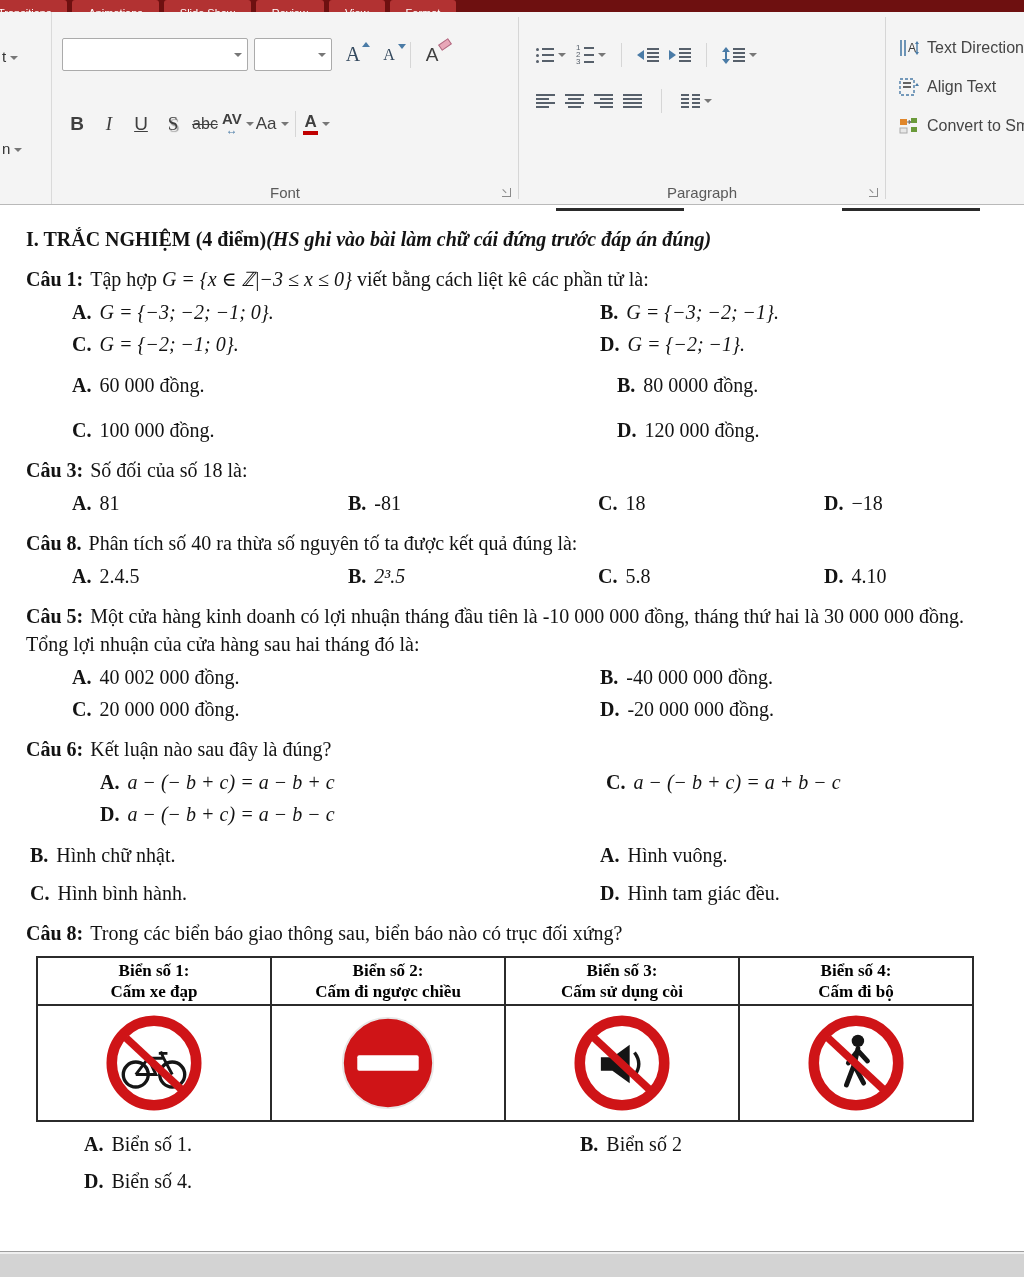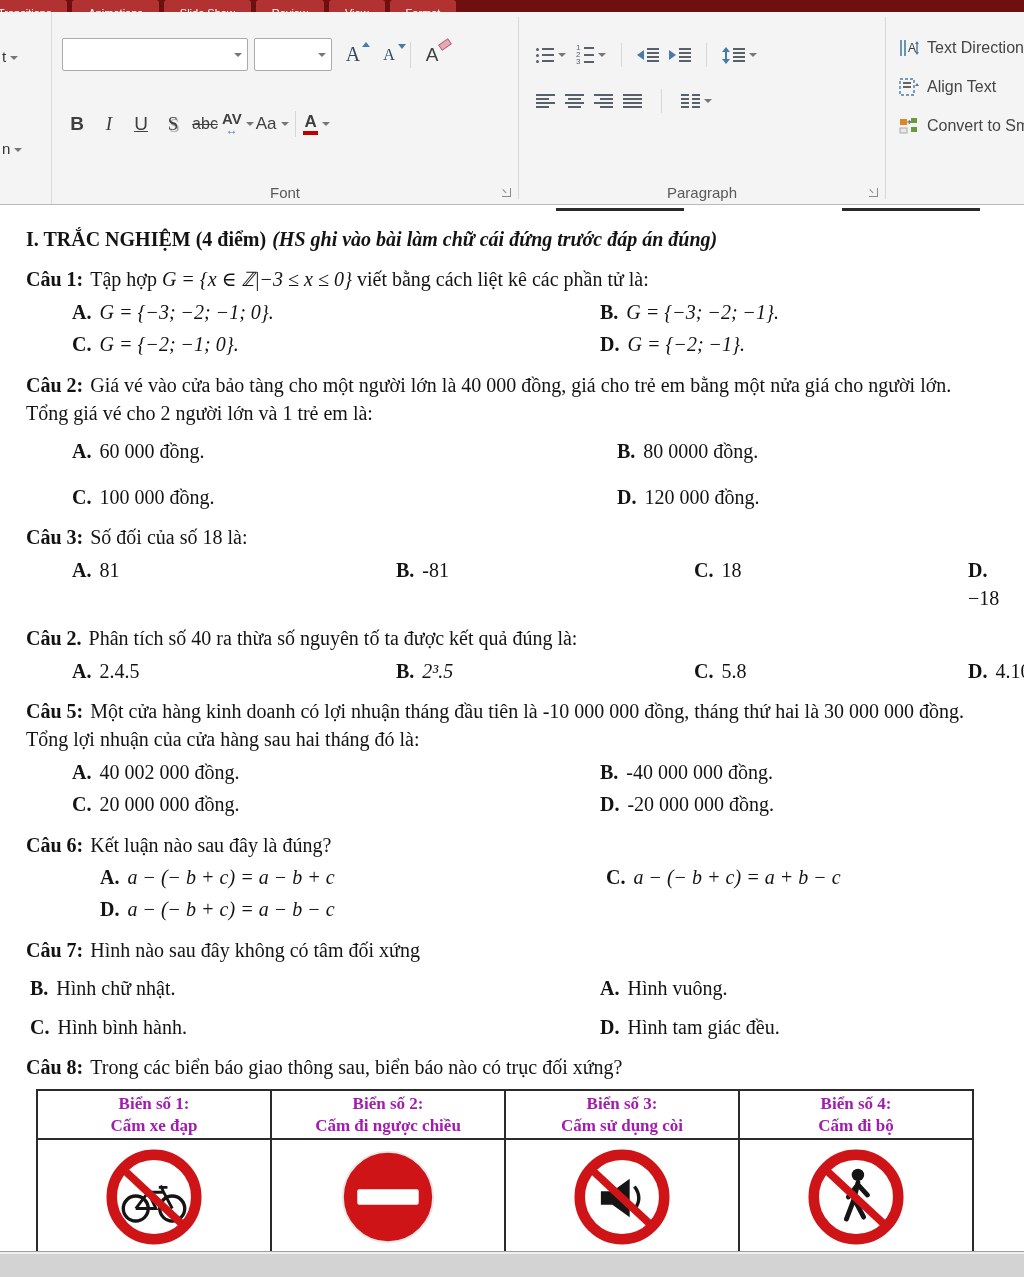--- a/index.html
+++ b/index.html
@@ -90,37 +90,37 @@
     overflow:hidden; white-space:nowrap; }
   .rp-item { display:flex; align-items:center; gap:7px; font-size:16px; color:#454545; }
   .rp-item svg { flex:0 0 auto; }
 
   
   .doc { position:relative; padding:12px 26px 0 26px; font-family:"Liberation Serif", serif;
     font-size:20px; color:#131313; line-height:1.42; }
   .cutfrag { position:absolute; top:3px; height:3px; background:#2a2a2a; }
   .cf1 { left:556px; width:128px; } .cf2 { left:842px; width:138px; }
   .heading { margin-top:8px; font-weight:bold; }
-  .heading .note { font-style:italic; margin-left:6px; }
+  .heading .note { font-style:italic; }
   .q { margin-top:12px; }
   .qlabel { font-weight:bold; margin-right:7px; }
   .qpart { margin-right:5px; }
   .math { font-style:italic; font-family:"Liberation Serif","DejaVu Serif", serif; }
   .opts { display:grid; margin-top:4px; row-gap:4px; }
   .cols2 { grid-template-columns:528px 1fr; padding-left:46px; }
   .cols2.indent-lg { padding-left:74px; grid-template-columns:506px 1fr; }
   .cols2.no-indent { padding-left:4px; grid-template-columns:570px 1fr; }
   .cols2.q8 { padding-left:58px; grid-template-columns:496px 1fr; }
-  .cols4 { grid-template-columns:276px 250px 226px 1fr; padding-left:46px;gap:48px; }
+  .cols4 { grid-template-columns:276px 250px 226px 1fr; padding-left:46px; }
   .opt .ltr { font-weight:bold; margin-right:8px; }
 
   .sign-table { border-collapse:collapse; margin:8px 0 6px 10px; }
   .sign-table th, .sign-table td { border:2px solid #2b2b2b; }
   .sign-table th { width:234px; padding:2px 4px; font-size:17px; line-height:1.25;
-    color:#a21caf; font-weight:bold; text-align:center; }
+    color:#000000; font-weight:bold; text-align:center; }
   .sign-table th .l2 { }
   .sign-table td { height:116px; text-align:center; vertical-align:middle; }
   svg.sign { width:96px; height:96px; display:block; margin:0 auto; }
 
   .footer { position:absolute; bottom:0; left:0; width:100%; height:26px; background:#d3d3d3;
     border-top:1px solid #9e9e9e; box-shadow:inset 0 2px 0 #efefef; }
 </style>
 </head>
 <body>
 
@@ -378,23 +378,20 @@
     </p>
     <div class="opts cols2">
       <div class="opt"><span class="ltr">A.</span><span class="math">G = {−3; −2; −1; 0}.</span></div>
       <div class="opt"><span class="ltr">B.</span><span class="math">G = {−3; −2; −1}.</span></div>
       <div class="opt"><span class="ltr">C.</span><span class="math">G = {−2; −1; 0}.</span></div>
       <div class="opt"><span class="ltr">D.</span><span class="math">G = {−2; −1}.</span></div>
     </div>
   </div>
 
   <div class="q">
-    <p class="qt">
-      <span class="qlabel">Câu 2:</span><span>Giá vé vào cửa bảo tàng cho một người lớn là 40 000 đồng, giá cho trẻ em bằng một nửa giá cho người lớn. Tổng giá vé cho 2 người lớn và 1 trẻ em là:</span>
-    </p>
     <div class="opts cols2" style="margin-top:10px;gap:17px;">
       <div class="opt"><span class="ltr">A.</span><span>60 000 đồng.</span></div>
       <div class="opt"><span class="ltr">B.</span><span>80 0000 đồng.</span></div>
       <div class="opt"><span class="ltr">C.</span><span>100 000 đồng.</span></div>
       <div class="opt"><span class="ltr">D.</span><span>120 000 đồng.</span></div>
     </div>
   </div>
 
   <div class="q">
     <p class="qt">
@@ -403,21 +400,21 @@
     <div class="opts cols4">
       <div class="opt"><span class="ltr">A.</span><span>81</span></div>
       <div class="opt"><span class="ltr">B.</span><span>-81</span></div>
       <div class="opt"><span class="ltr">C.</span><span>18</span></div>
       <div class="opt"><span class="ltr">D.</span><span>−18</span></div>
     </div>
   </div>
 
   <div class="q">
     <p class="qt">
-      <span class="qlabel">Câu 2.</span><span>Phân tích số 40 ra thừa số nguyên tố ta được kết quả đúng là:</span>
+      <span class="qlabel">Câu 8.</span><span>Phân tích số 40 ra thừa số nguyên tố ta được kết quả đúng là:</span>
     </p>
     <div class="opts cols4">
       <div class="opt"><span class="ltr">A.</span><span>2.4.5</span></div>
       <div class="opt"><span class="ltr">B.</span><span class="math">2³.5</span></div>
       <div class="opt"><span class="ltr">C.</span><span>5.8</span></div>
       <div class="opt"><span class="ltr">D.</span><span>4.10</span></div>
     </div>
   </div>
 
   <div class="q">
@@ -437,23 +434,20 @@
       <span class="qlabel">Câu 6:</span><span>Kết luận nào sau đây là đúng?</span>
     </p>
     <div class="opts cols2 indent-lg">
       <div class="opt"><span class="ltr">A.</span><span class="math">a − (− b + c) = a − b + c</span></div>
       <div class="opt"><span class="ltr">C.</span><span class="math">a − (− b + c) = a + b − c</span></div>
       <div class="opt"><span class="ltr">D.</span><span class="math">a − (− b + c) = a − b − c</span></div>
     </div>
   </div>
 
   <div class="q">
-    <p class="qt">
-      <span class="qlabel">Câu 7:</span><span>Hình nào sau đây không có tâm đối xứng</span>
-    </p>
     <div class="opts cols2 no-indent" style="row-gap:10px; margin-top:10px;">
       <div class="opt"><span class="ltr">B.</span><span>Hình chữ nhật.</span></div>
       <div class="opt"><span class="ltr">A.</span><span>Hình vuông.</span></div>
       <div class="opt"><span class="ltr">C.</span><span>Hình bình hành.</span></div>
       <div class="opt"><span class="ltr">D.</span><span>Hình tam giác đều.</span></div>
     </div>
   </div>
 
   <div class="q">
     <p class="qt">

